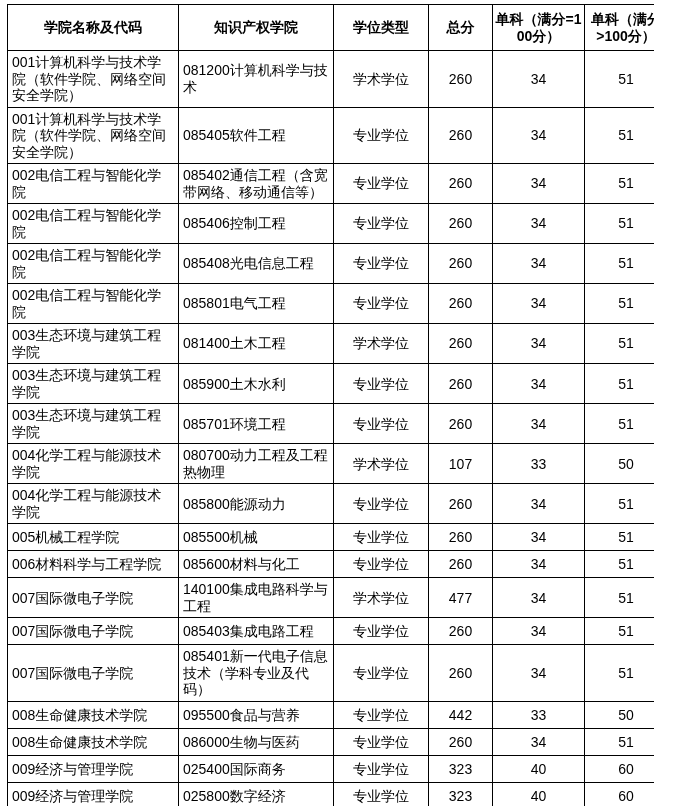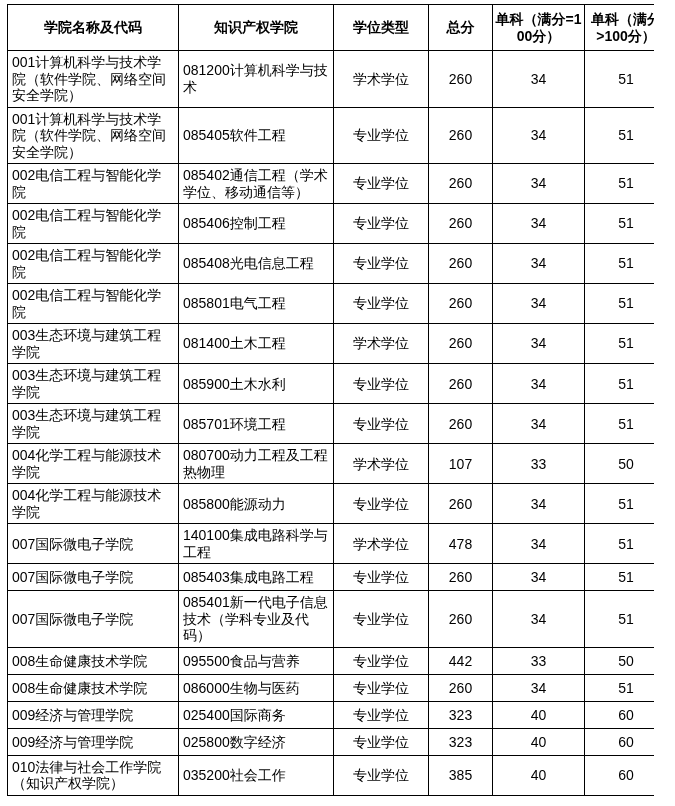--- a/index.html
+++ b/index.html
@@ -80,21 +80,21 @@
         <tr>
           <td class="left">001计算机科学与技术学院（软件学院、网络空间安全学院）</td>
           <td class="left">085405软件工程</td>
           <td class="center">专业学位</td>
           <td class="center">260</td>
           <td class="center">34</td>
           <td class="center">51</td>
         </tr>
         <tr>
           <td class="left">002电信工程与智能化学院</td>
-          <td class="left">085402通信工程（学术学位、移动通信等）</td>
+          <td class="left">085402通信工程（含宽带网络、移动通信等）</td>
           <td class="center">专业学位</td>
           <td class="center">260</td>
           <td class="center">34</td>
           <td class="center">51</td>
         </tr>
         <tr>
           <td class="left">002电信工程与智能化学院</td>
           <td class="left">085406控制工程</td>
           <td class="center">专业学位</td>
           <td class="center">260</td>
@@ -151,24 +151,40 @@
         </tr>
         <tr>
           <td class="left">004化学工程与能源技术学院</td>
           <td class="left">085800能源动力</td>
           <td class="center">专业学位</td>
           <td class="center">260</td>
           <td class="center">34</td>
           <td class="center">51</td>
         </tr>
         <tr>
+          <td class="left">005机械工程学院</td>
+          <td class="left">085500机械</td>
+          <td class="center">专业学位</td>
+          <td class="center">260</td>
+          <td class="center">34</td>
+          <td class="center">51</td>
+        </tr>
+        <tr>
+          <td class="left">006材料科学与工程学院</td>
+          <td class="left">085600材料与化工</td>
+          <td class="center">专业学位</td>
+          <td class="center">260</td>
+          <td class="center">34</td>
+          <td class="center">51</td>
+        </tr>
+        <tr>
           <td class="left">007国际微电子学院</td>
           <td class="left">140100集成电路科学与工程</td>
           <td class="center">学术学位</td>
-          <td class="center">478</td>
+          <td class="center">477</td>
           <td class="center">34</td>
           <td class="center">51</td>
         </tr>
         <tr>
           <td class="left">007国际微电子学院</td>
           <td class="left">085403集成电路工程</td>
           <td class="center">专业学位</td>
           <td class="center">260</td>
           <td class="center">34</td>
           <td class="center">51</td>

